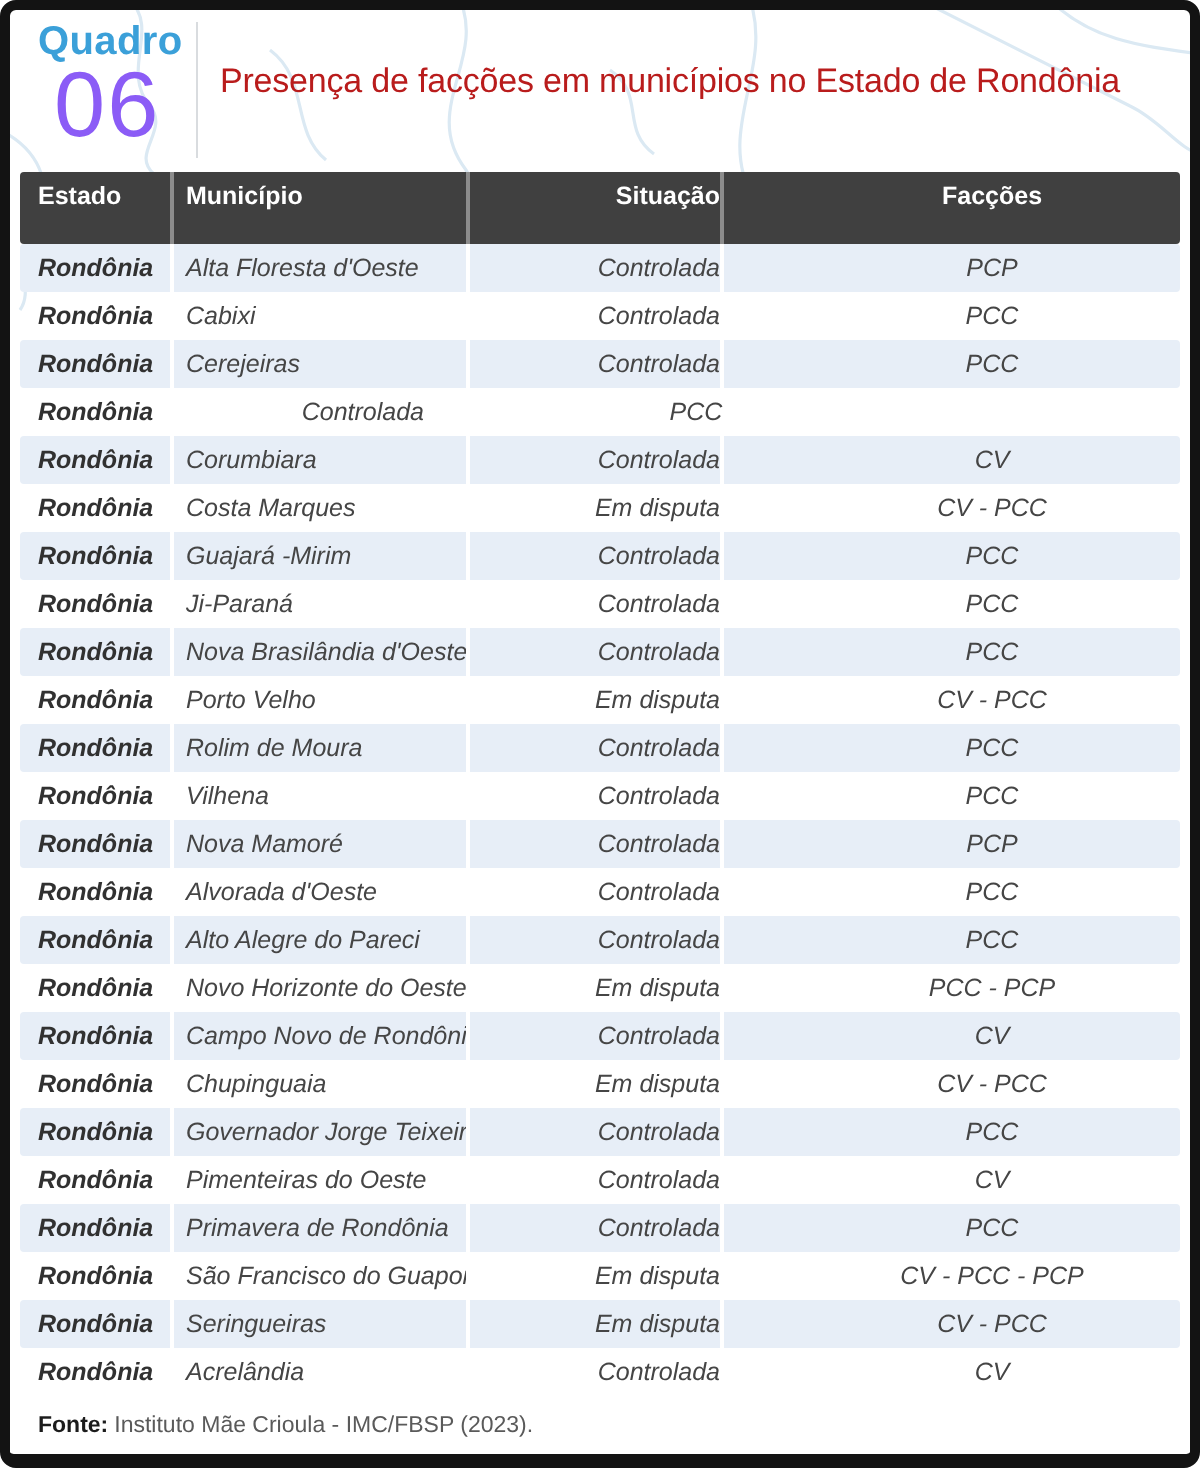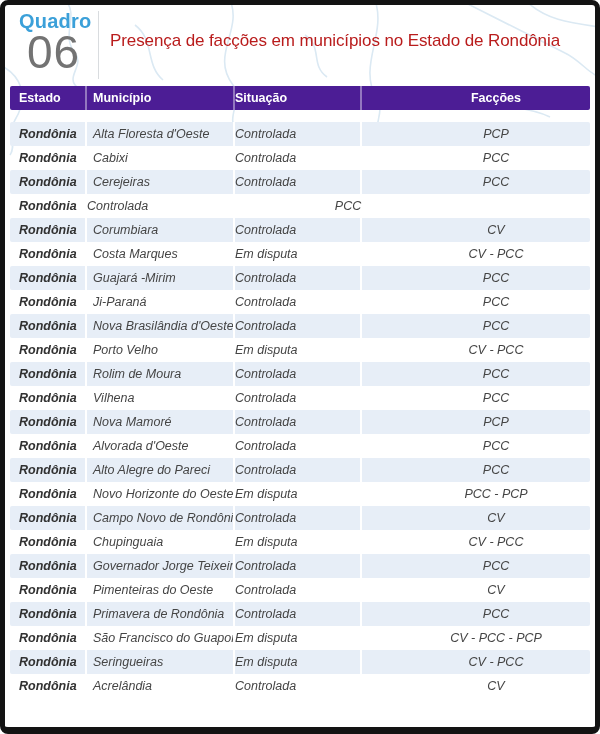--- a/index.html
+++ b/index.html
@@ -23,56 +23,56 @@
     pointer-events: none;
   }
   
   .hdr { position: absolute; left: 0; top: 0; width: 590px; height: 80px; }
   .kicker {
     position: absolute; left: 14px; top: 5px;
     font-size: 20px; font-weight: bold; color: #3ba0d9; letter-spacing: 0.2px;
   }
   .number {
     position: absolute; left: 22px; top: 20px;
-    font-size: 46px; font-weight: normal; color: #737373; letter-spacing: 1px;
+    font-size: 46px; font-weight: normal; color: #8b5cf6; letter-spacing: 1px;
   }
   .hdr-divider {
     position: absolute; left: 93px; top: 6px; width: 1px; height: 68px;
     background: #d9dcdf;
   }
   .title {
     position: absolute; left: 105px; top: 0; width: 485px; height: 72px;
     display: flex; align-items: center;
     font-size: 17px; color: #b91c1c; letter-spacing: -0.1px;
   }
   
   .table { position: absolute; left: 5px; top: 81px; width: 580px; }
   .thead {
-    display: flex; height: 24px;
-    background: #4c1d95; border-radius: 2px;
+    display: flex; height: 36px;
+    background: #404040; border-radius: 2px;
   }
   .thead .cell {
     color: #ffffff; font-weight: bold; font-size: 12.5px; line-height: 24px;
   }
   .thead .c-municipio, .thead .c-situacao, .thead .c-faccoes {
     border-left: 2px solid rgba(255,255,255,0.40);
   }
   .tbody { position: absolute; left: 0; top: 36px; width: 580px; }
   .trow { display: flex; height: 24px; border-radius: 2px; font-style: italic; }
   .trow.shaded { background: #e7eef7; }
   .trow .c-municipio, .trow .c-situacao, .trow .c-faccoes {
     border-left: 2px solid #ffffff;
   }
   .cell {
     font-size: 12.5px; line-height: 24px; color: #454545;
     white-space: nowrap; overflow: hidden;
   }
   .c-estado   { width: 75px;  padding-left: 9px; font-weight: bold; color: #313131; }
   .c-municipio{ width: 148px; padding-left: 6px; }
-  .c-situacao { width: 127px; text-align: left; }
+  .c-situacao { width: 127px; text-align: right; }
   .c-faccoes  { width: 230px; text-align: center; padding-left: 40px; }
   
   .fonte {
     position: absolute; left: 14px; top: 702px;
     font-size: 11.5px; color: #5a5a5a;
   }
   .fonte b { color: #1c1c1c; margin-right: 3px; }
 </style>
 </head>
 <body>
@@ -247,14 +247,17 @@
         </div>
         <div class="trow">
           <div class="cell c-estado">Rondônia</div>
           <div class="cell c-municipio">Acrelândia</div>
           <div class="cell c-situacao">Controlada</div>
           <div class="cell c-faccoes">CV</div>
         </div>
       </div>
   </div>
 
+  <div class="fonte">
+    <b>Fonte:</b><span>Instituto Mãe Crioula - IMC/FBSP (2023).</span>
+  </div>
 
 </div>
 
 </body></html>

